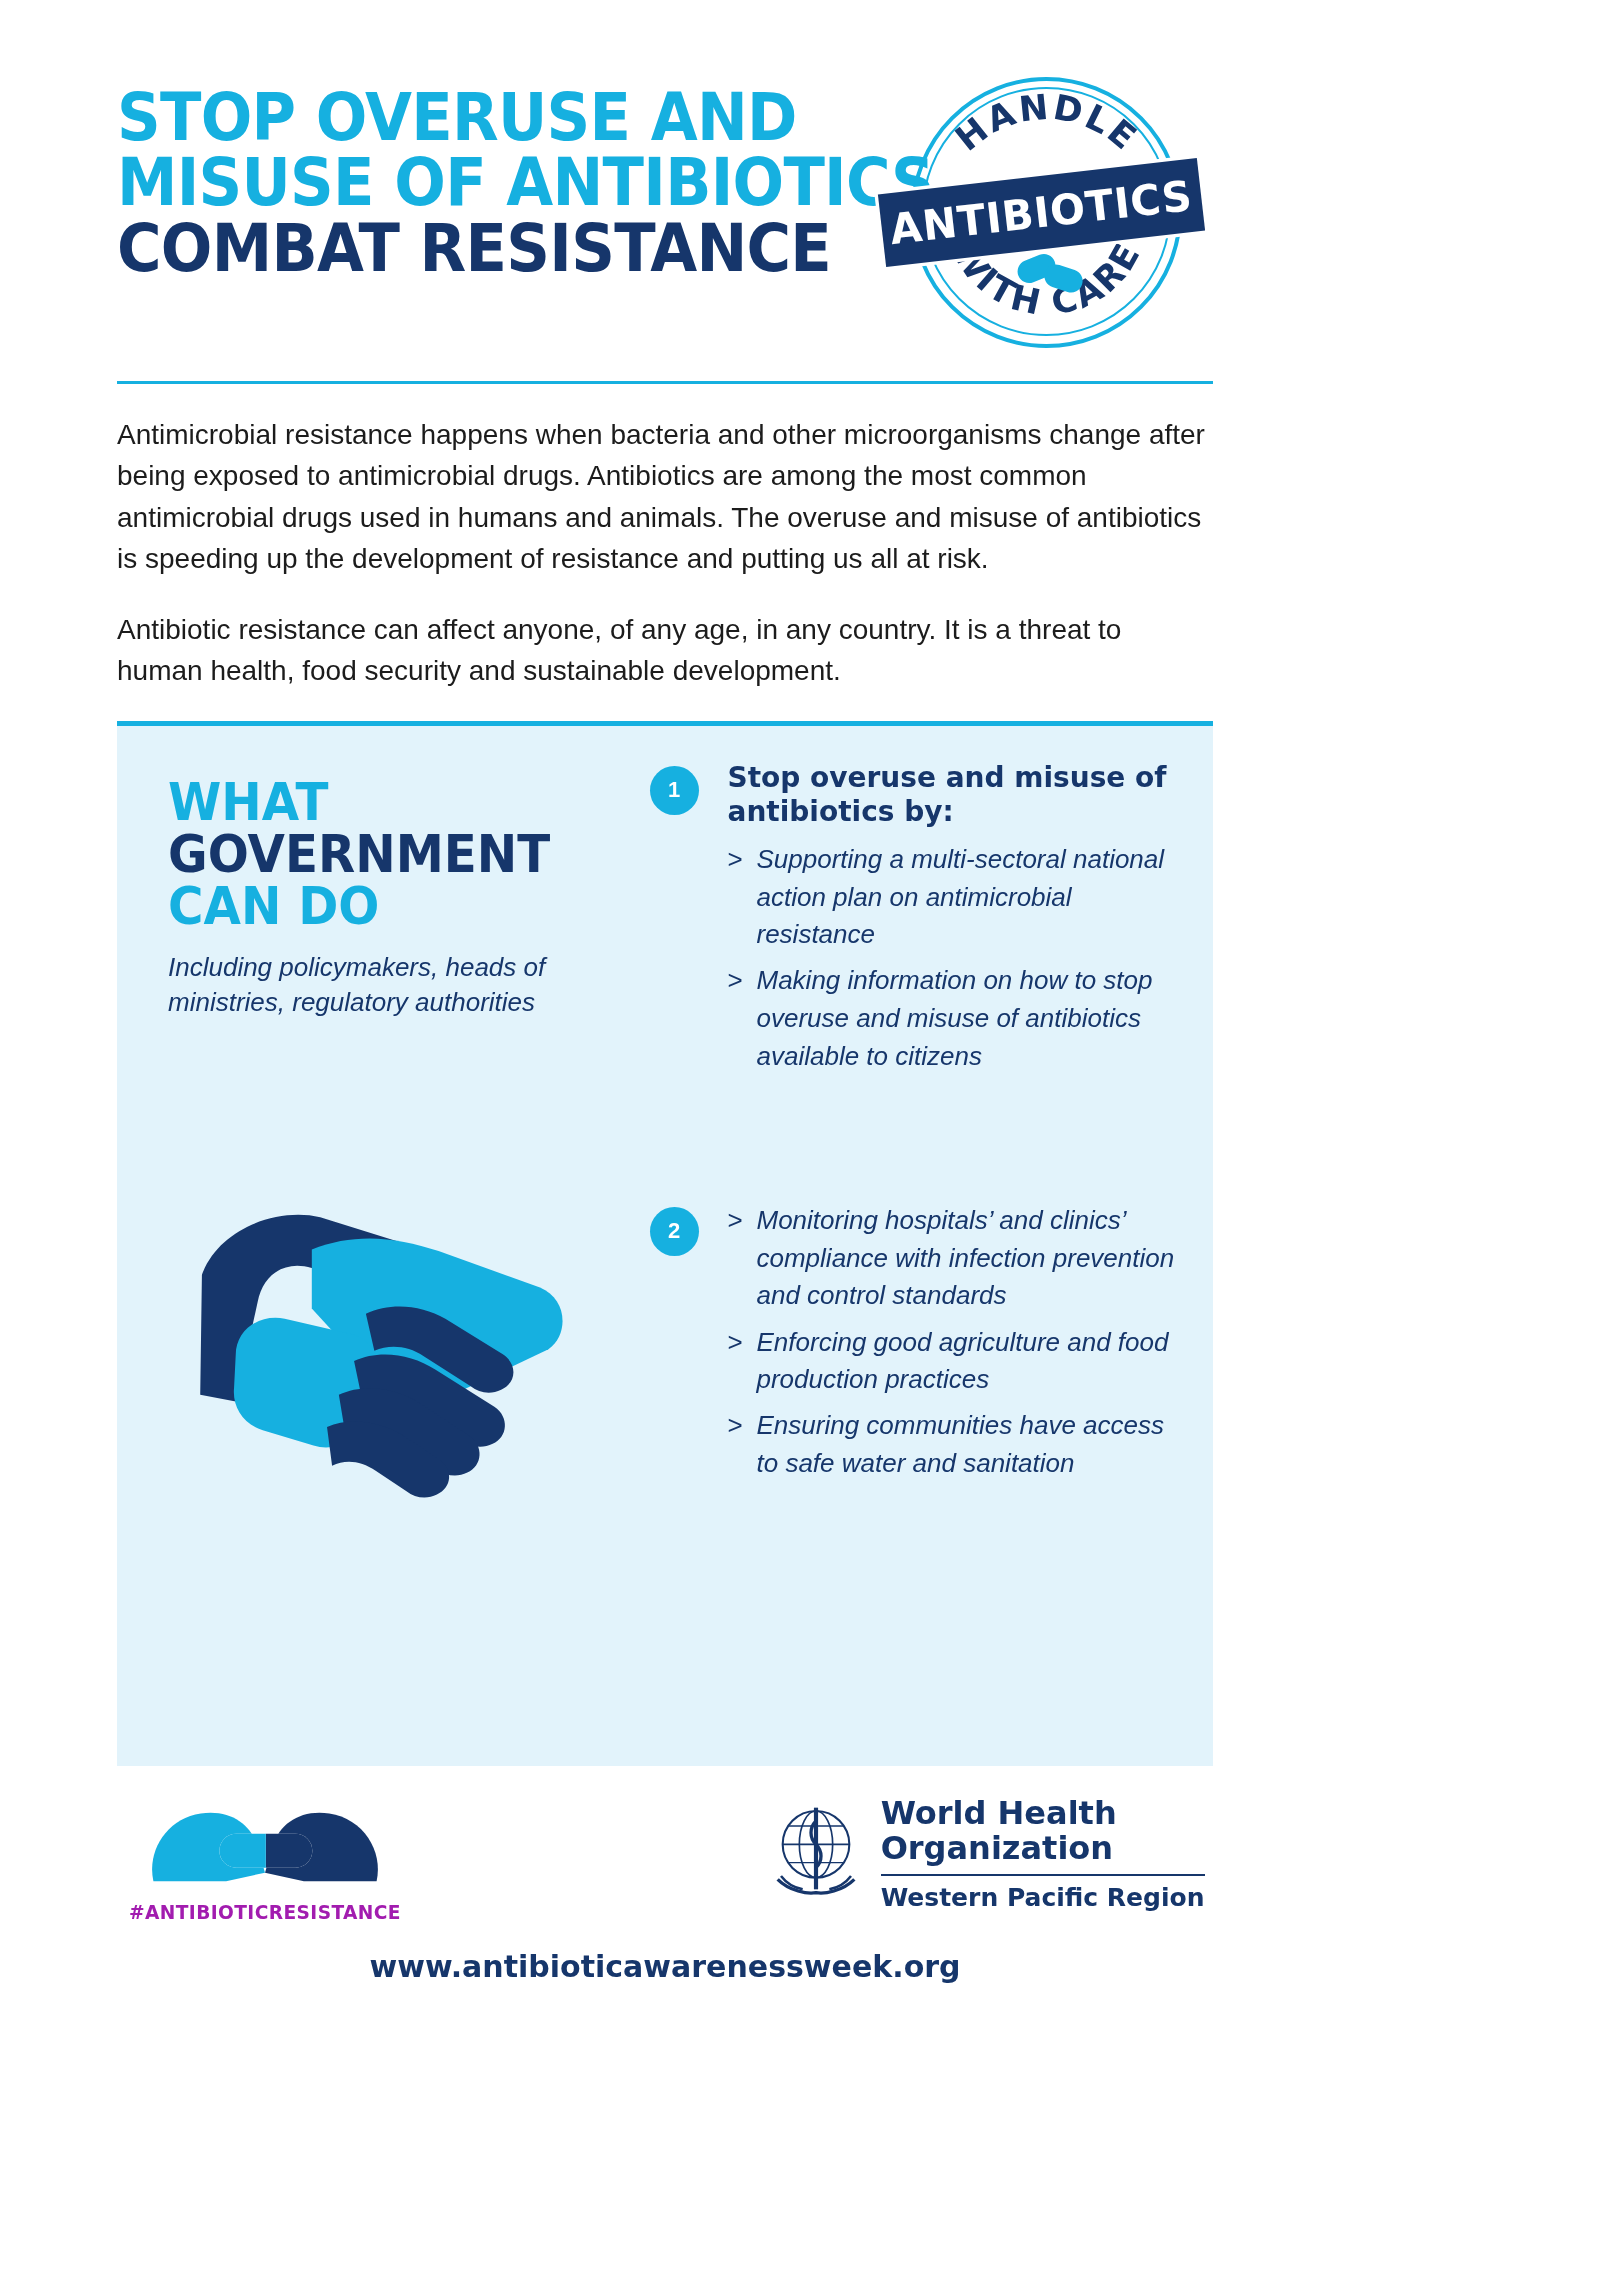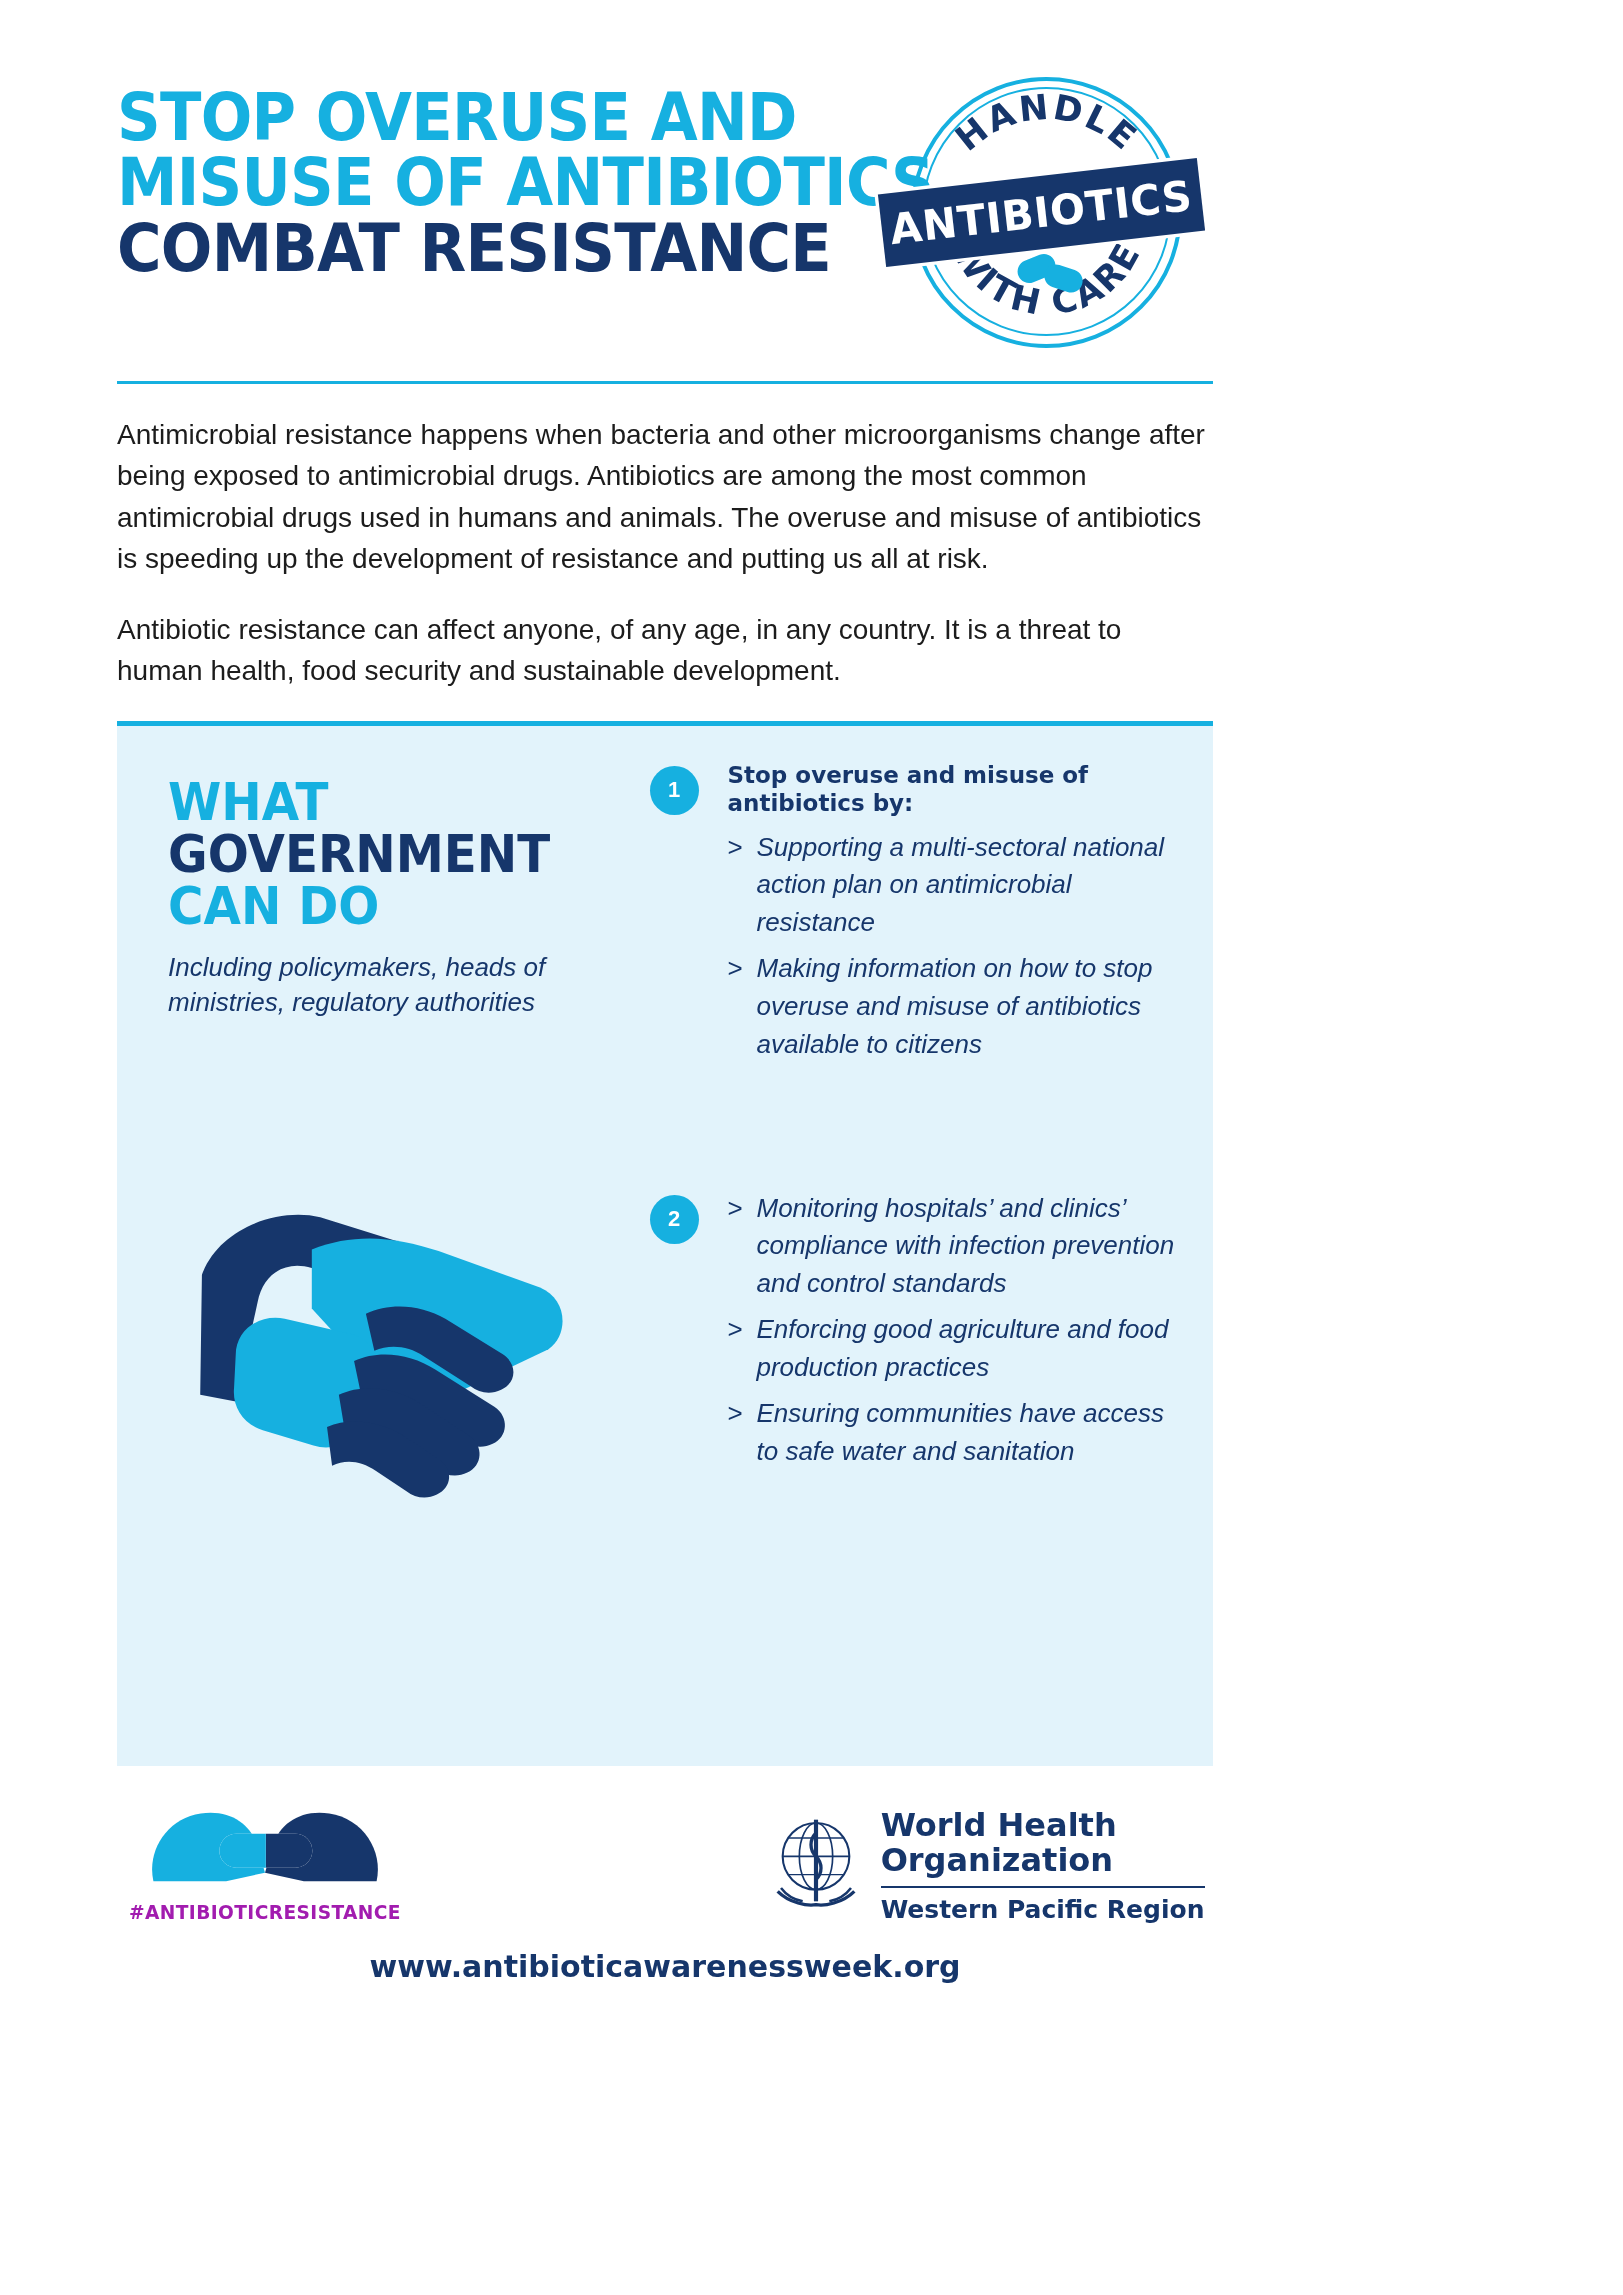--- a/index.html
+++ b/index.html
@@ -215,21 +215,21 @@
     display: flex;
     align-items: center;
     justify-content: center;
     margin-top: 5px;
     margin-right: 29px;
   }
   .item-body { flex: 1; }
   .item-head {
     font-family: "DejaVu Sans", sans-serif;
     font-weight: bold;
-    font-size: 23px;
+    font-size: 28px;
     line-height: 1.22;
     color: #16366b;
     margin-bottom: 12px;
   }
   .bullets { margin: 0; padding: 0; list-style: none; }
   .bullets li {
     font-family: "Liberation Sans", sans-serif;
     font-style: italic;
     font-size: 26px;
     line-height: 1.45;
@@ -266,21 +266,21 @@
     font-family: "DejaVu Sans", sans-serif;
     font-weight: bold;
     font-size: 18.6px;
     color: #a21caf;
     letter-spacing: 0.4px;
     margin-top: 6.8px;
   }
   .who-logo {
     position: absolute;
     right: 8.5px;
-    top: 42px;
+    top: 30px;
     display: flex;
     align-items: flex-start;
   }
   .who-emblem { width: 100px; height: 100px; margin-right: 15px; }
   .who-text .l1 {
     font-family: "DejaVu Sans", sans-serif;
     font-weight: bold;
     font-size: 32px;
     line-height: 1.12;
     color: #16366b;

